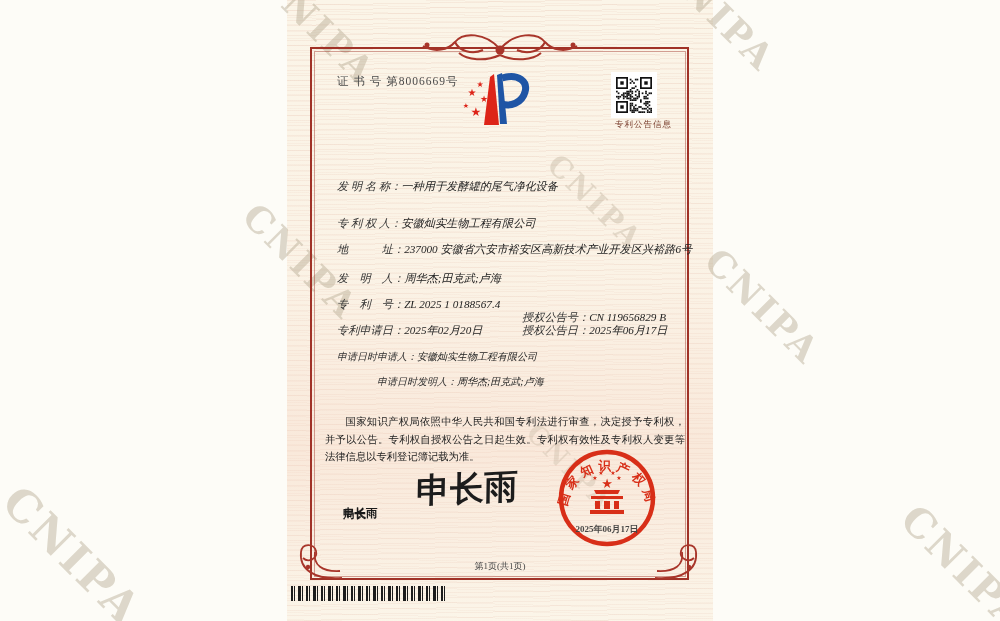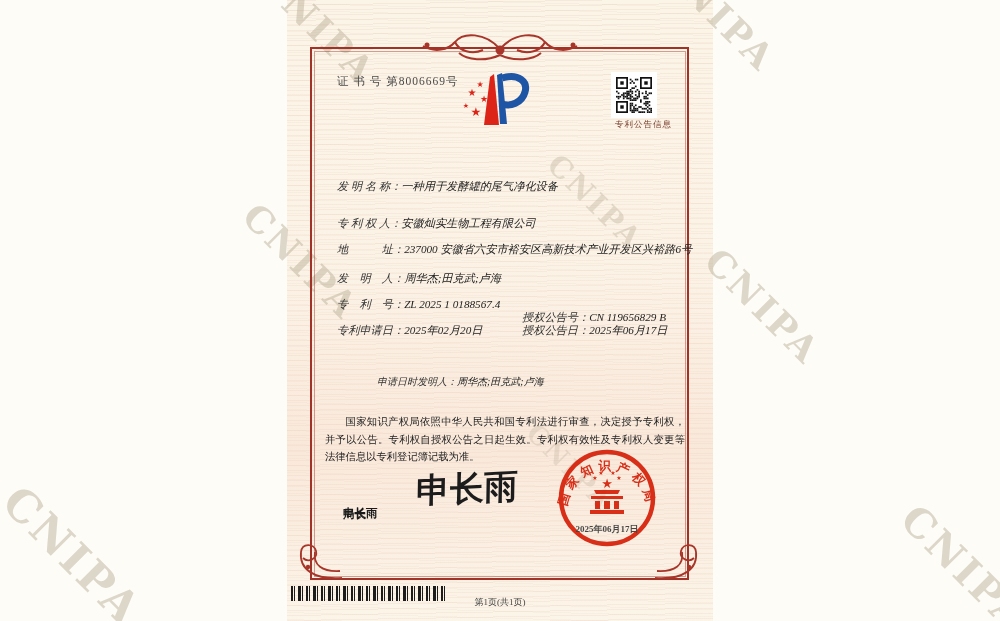--- a/index.html
+++ b/index.html
@@ -79,21 +79,21 @@
   }
   #commissioner-title{left:343px;top:486px;font-size:11.5px;font-weight:600;color:#1a1a1a;margin-top:21px;}
   #commissioner-name{left:343px;top:506px;font-size:11.5px;font-weight:600;color:#1a1a1a;}
   #signature{
     left:402px;top:466px;width:130px;text-align:center;
     font-size:34px;font-weight:600;color:#1c1c1c;
     transform:rotate(-3deg) skewX(-4deg);
     font-family:"DejaVu Serif","Liberation Serif",serif;
   }
   #seal{left:557px;top:448px;opacity:0.93;}
-  #page-no{left:310px;top:560px;width:380px;text-align:center;font-size:9px;color:#444;margin-top:36px;}
+  #page-no{left:310px;top:560px;width:380px;text-align:center;font-size:9px;color:#444;}
   #barcode{
     left:291px;top:586px;width:157px;height:15px;z-index:4;
     background:repeating-linear-gradient(90deg,
       #1c1c1c 0 2px,  transparent 2px 3.5px,
       #1c1c1c 3.5px 4.5px, transparent 4.5px 7.5px,
       #1c1c1c 7.5px 10.5px, transparent 10.5px 11.5px,
       #1c1c1c 11.5px 12.5px, transparent 12.5px 15px);
   }
 </style>
 </head>
@@ -303,20 +303,23 @@
   </div>
   <div class="abs field-row" id="row-grant-no">
     <span class="lbl">授权公告号：</span><span class="val">CN 119656829 B</span>
   </div>
   <div class="abs field-row" id="row-filing-date">
     <span class="lbl">专利申请日：</span><span class="val">2025年02月20日</span>
   </div>
   <div class="abs field-row" id="row-grant-date">
     <span class="lbl">授权公告日：</span><span class="val">2025年06月17日</span>
   </div>
+  <div class="abs field-row small" id="row-orig-applicant">
+    <span class="lbl">申请日时申请人：</span><span class="val">安徽灿实生物工程有限公司</span>
+  </div>
   <div class="abs field-row small" id="row-orig-inventor">
     <span class="lbl">申请日时发明人：</span><span class="val">周华杰;田克武;卢海</span>
   </div>
 
   <div class="abs" id="statement">国家知识产权局依照中华人民共和国专利法进行审查，决定授予专利权，并予以公告。专利权自授权公告之日起生效。专利权有效性及专利权人变更等法律信息以专利登记簿记载为准。</div>
 
   <div class="abs" id="commissioner-title">局长</div>
   <div class="abs" id="commissioner-name">申长雨</div>
   <div class="abs" id="signature">申长雨</div>
 

